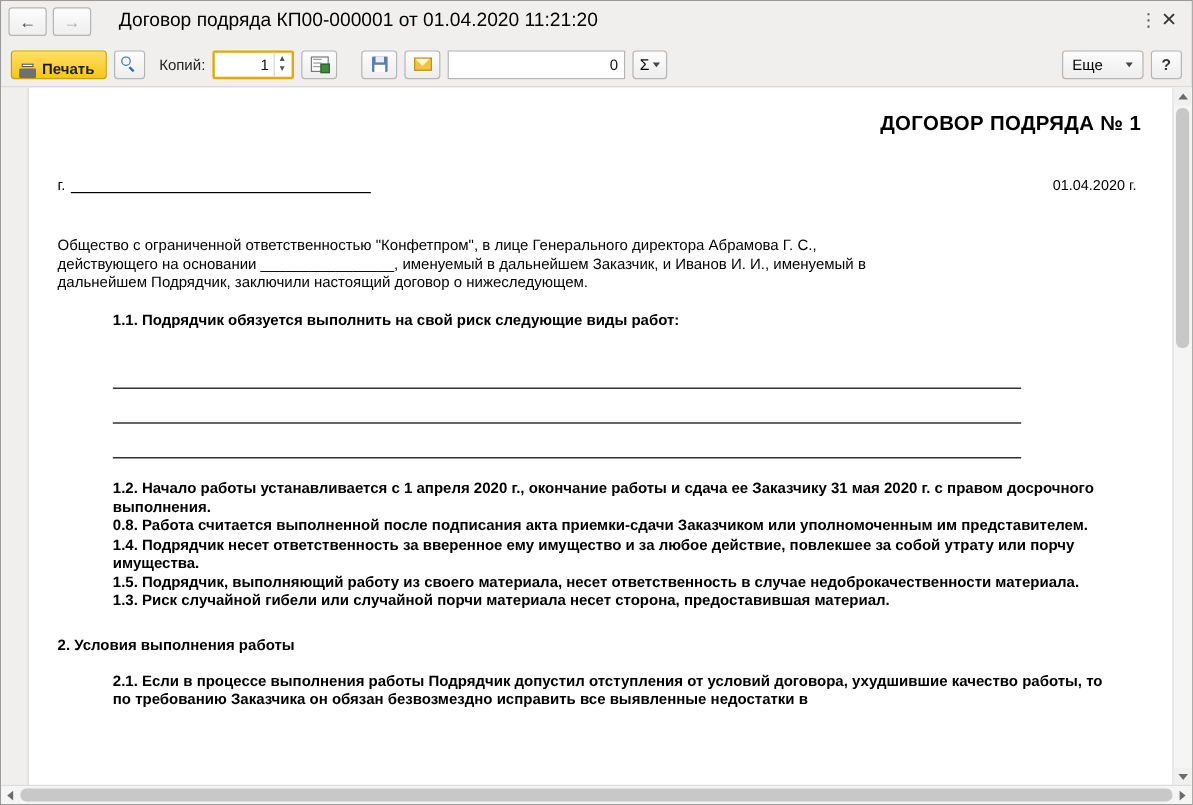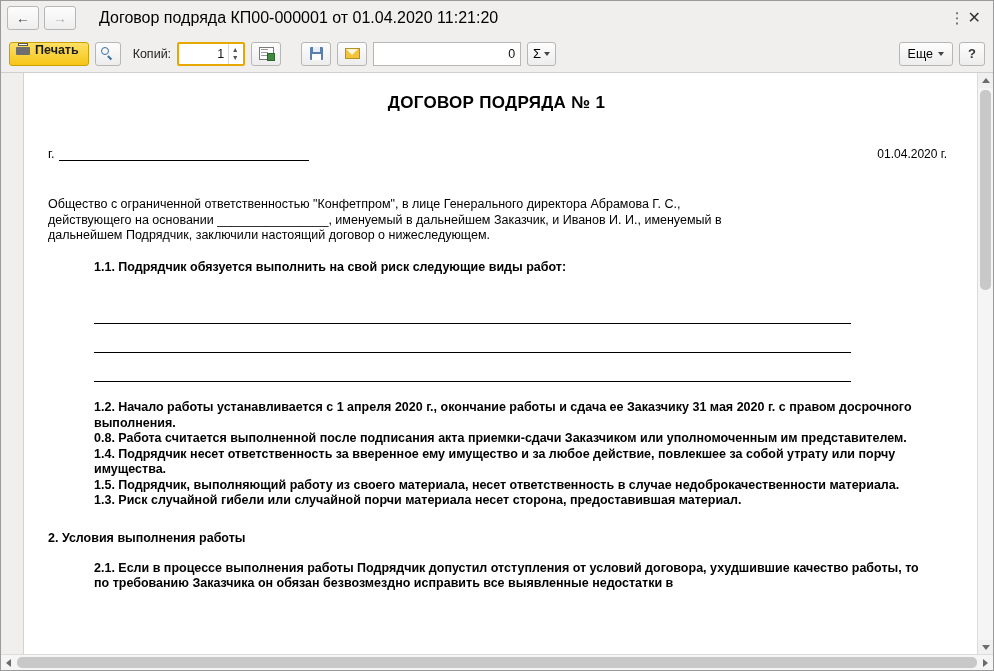--- a/index.html
+++ b/index.html
@@ -91,21 +91,21 @@
     display: flex;
     align-items: center;
     padding: 0 8px;
     box-sizing: border-box;
     background: #f0efee;
     border-bottom: 1px solid #cfcfcf;
     gap: 6px;
   }
   .print-btn {
     display: flex;
-    align-items: flex-start;
+    align-items: flex-end;
     gap: 5px;
     height: 24px;
     padding: 0 9px 0 6px;
     background: linear-gradient(#ffe066, #f5c518);
     border: 1px solid #c9a200;
     border-radius: 3px;
     font-size: 12.5px;
     font-weight: bold;
     color: #1c1c1c;
     cursor: pointer;
@@ -222,21 +222,21 @@
   }
   .toolbar-right {
     margin-left: auto;
     display: flex;
     align-items: center;
     gap: 6px;
   }
   .more-btn {
     display: flex;
     align-items: center;
-    gap: 5px;
+    gap: 19px;
     height: 24px;
     padding: 0 8px;
     border: 1px solid #b6b6b6;
     background: linear-gradient(#fdfdfd, #ededed);
     border-radius: 3px;
     font-size: 12.5px;
     cursor: pointer;
     box-sizing: border-box;
   }
   .help-btn {
@@ -352,21 +352,21 @@
     flex: 1;
     background: #ffffff;
     padding: 14px 42px 0 18px;
     box-sizing: border-box;
     overflow: hidden;
     position: relative;
     font-size: 13px;
     color: #000;
   }
   .doc-title {
-    text-align: center;
+    text-align: right;
     font-size: 17px;
     font-weight: bold;
     letter-spacing: 0.3px;
     margin: 6px 0 0 0;
     color: #000;
   }
   .row-city {
     display: flex;
     align-items: flex-end;
     justify-content: space-between;

